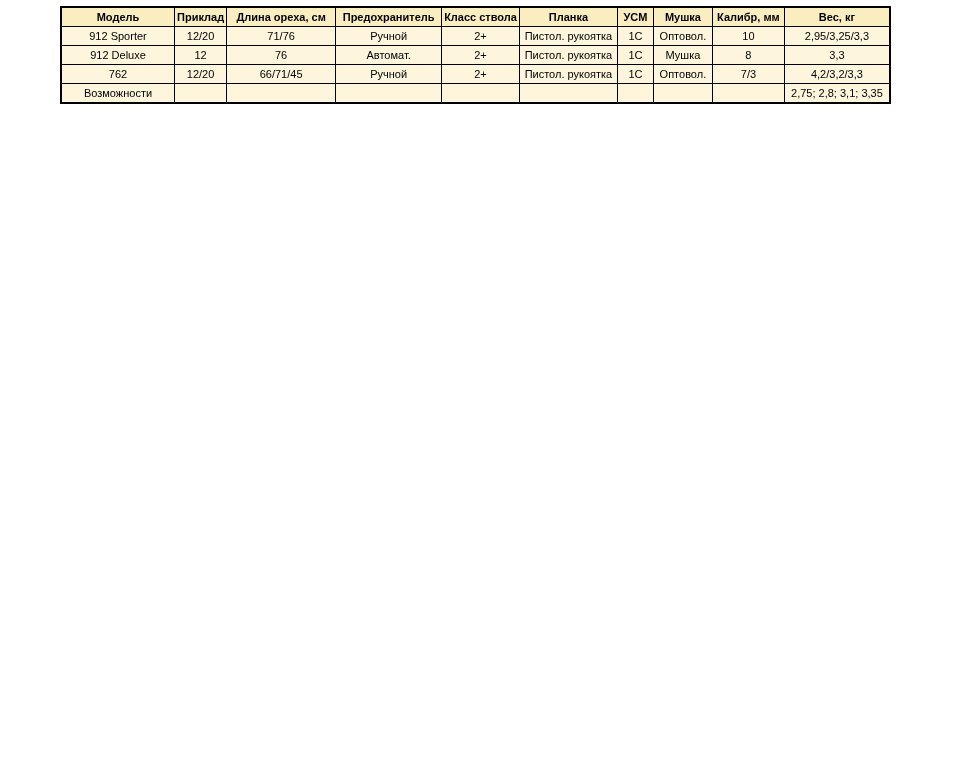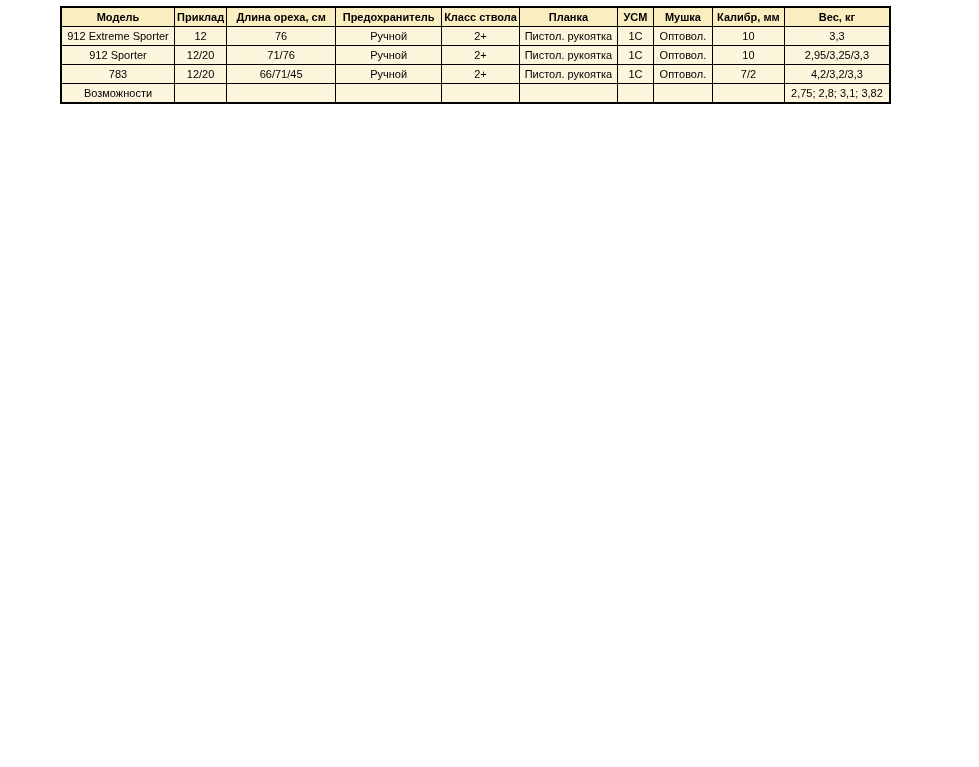--- a/index.html
+++ b/index.html
@@ -78,62 +78,62 @@
         <th>Класс ствола</th>
         <th>Планка</th>
         <th>УСМ</th>
         <th>Мушка</th>
         <th>Калибр, мм</th>
         <th>Вес, кг</th>
       </tr>
     </thead>
     <tbody>
       <tr>
-        <td>912 Extreme Sporter</td>
-        <td>12</td>
-        <td>76</td>
-        <td>Ручной</td>
-        <td>2+</td>
-        <td>Пистол. рукоятка</td>
-        <td>1С</td>
-        <td>Оптовол.</td>
-        <td>10</td>
-        <td>3,3</td>
-      </tr>
-      <tr>
         <td>912 Sporter</td>
         <td>12/20</td>
         <td>71/76</td>
         <td>Ручной</td>
         <td>2+</td>
         <td>Пистол. рукоятка</td>
         <td>1С</td>
         <td>Оптовол.</td>
         <td>10</td>
         <td>2,95/3,25/3,3</td>
       </tr>
       <tr>
-        <td>783</td>
+        <td>912 Deluxe</td>
+        <td>12</td>
+        <td>76</td>
+        <td>Автомат.</td>
+        <td>2+</td>
+        <td>Пистол. рукоятка</td>
+        <td>1С</td>
+        <td>Мушка</td>
+        <td>8</td>
+        <td>3,3</td>
+      </tr>
+      <tr>
+        <td>762</td>
         <td>12/20</td>
         <td>66/71/45</td>
         <td>Ручной</td>
         <td>2+</td>
         <td>Пистол. рукоятка</td>
         <td>1С</td>
         <td>Оптовол.</td>
-        <td>7/2</td>
+        <td>7/3</td>
         <td>4,2/3,2/3,3</td>
       </tr>
       <tr>
         <td>Возможности</td>
         <td></td>
         <td></td>
         <td></td>
         <td></td>
         <td></td>
         <td></td>
         <td></td>
         <td></td>
-        <td>2,75; 2,8; 3,1; 3,82</td>
+        <td>2,75; 2,8; 3,1; 3,35</td>
       </tr>
     </tbody>
   </table>
 </div>
 
 </body></html>

